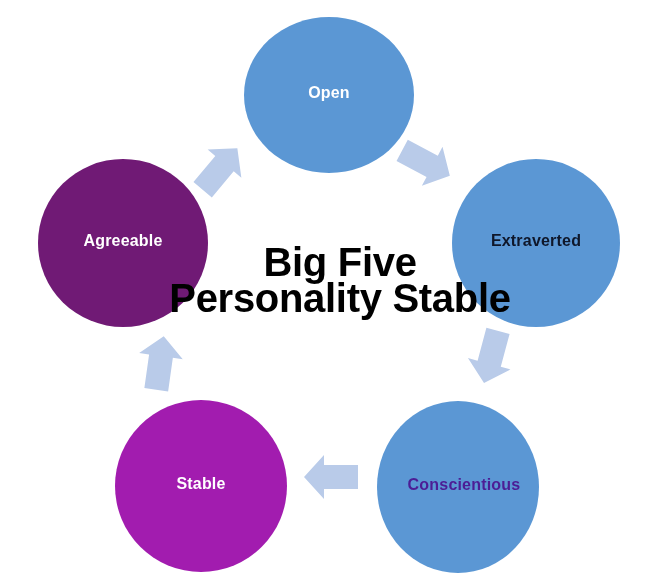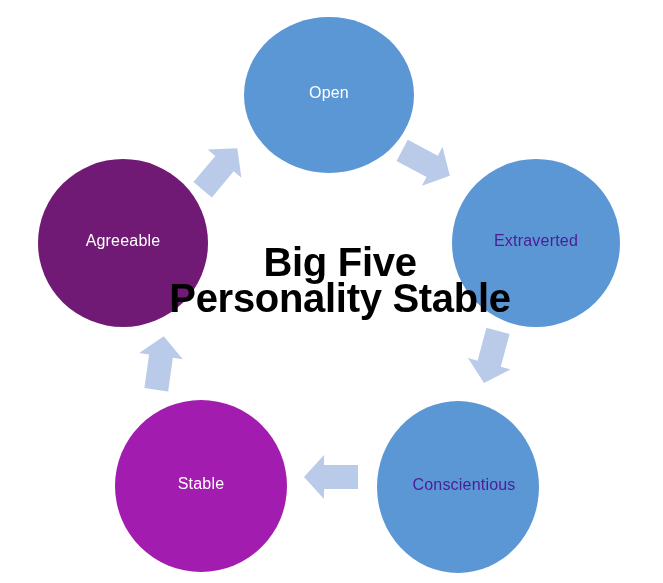--- a/index.html
+++ b/index.html
@@ -18,21 +18,21 @@
   .node {
     position: absolute;
     border-radius: 50%;
     display: flex;
     align-items: center;
     justify-content: center;
     background: #5b97d4;
   }
   .node-label {
     color: #ffffff;
-    font-weight: normal;
+    font-weight: bold;
     font-size: 16px;
     letter-spacing: 0.2px;
     text-align: center;
     transform: translateY(-2px);
   }
   .node-open          { left: 244px; top: 17px;  width: 170px; height: 156px; }
   .node-extraverted   { left: 452px; top: 159px; width: 168px; height: 168px; }
   .node-conscientious { left: 377px; top: 401px; width: 162px; height: 172px; }
   .node-stable        { left: 115px; top: 400px; width: 172px; height: 172px; }
   .node-agreeable     { left: 38px;  top: 159px; width: 170px; height: 168px; }
@@ -65,21 +65,21 @@
 </head>
 <body>
 
 <div class="stage" style="background: rgb(255, 255, 255);">
 
   <div class="node node-open" style="background: rgb(91, 151, 212);">
     <span class="node-label" style="color: rgb(255, 255, 255);">Open</span>
   </div>
 
   <div class="node node-extraverted" style="background: rgb(91, 151, 212);">
-    <span class="node-label" style="color: #4c1d95;">Extraverted</span>
+    <span class="node-label" style="color: #0f172a;">Extraverted</span>
   </div>
 
   <div class="node node-conscientious" style="background: rgb(91, 151, 212);">
     <span class="node-label" style="color: #4c1d95; margin-left: 12px;">Conscientious</span>
   </div>
 
   <div class="node node-stable" style="background: #a21caf;">
     <span class="node-label" style="color: rgb(255, 255, 255);">Stable</span>
   </div>
 

